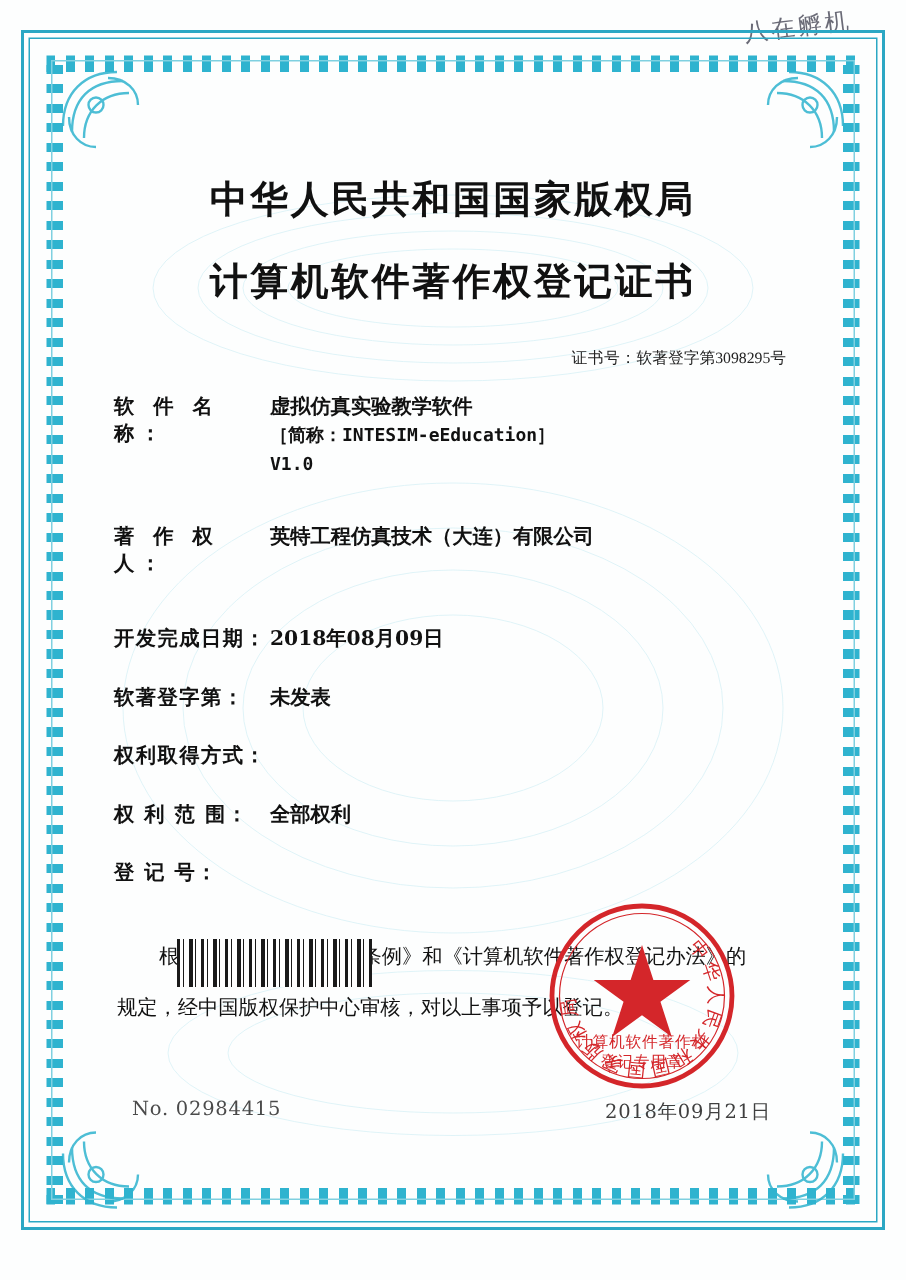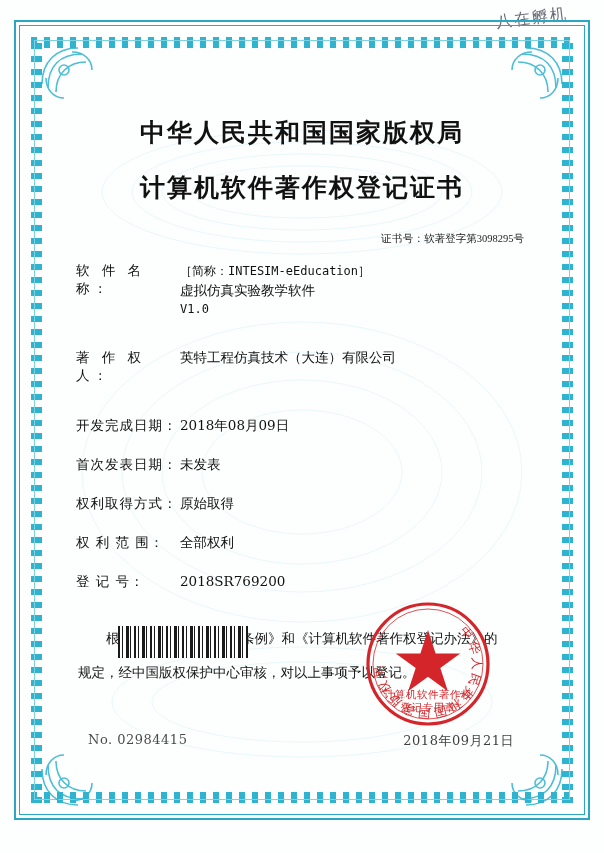--- a/index.html
+++ b/index.html
@@ -111,20 +111,21 @@
     margin-top: 28px;
     padding-right: 44px;
     letter-spacing: .3px;
   }
   .cert-no .num { letter-spacing: 0; }
 
   .fields {
     margin-top: 16px;
     padding-left: 40px;
     padding-right: 16px;
+    font-weight: bold;
   }
   .row {
     display: flex;
     align-items: flex-start;
     margin-bottom: 10px;
     font-size: 13.5px;
     color: #111;
   }
   .row .lab {
     width: 104px;
@@ -297,51 +298,49 @@
     <div class="title-sub">计算机软件著作权登记证书</div>
 
     <div class="cert-no">
       <span>证书号：</span><span class="num">软著登字第3098295号</span>
     </div>
 
     <div class="fields">
       <div class="row">
         <div class="lab">软 件 名 称：</div>
         <div class="val">
+          <div class="val-line">虚拟仿真实验教学软件</div>
           <div class="val-line mono">［简称：INTESIM-eEducation］</div>
-          <div class="val-line">虚拟仿真实验教学软件</div>
           <div class="val-line mono">V1.0</div>
         </div>
       </div>
       <div class="row gap-top">
         <div class="lab">著 作 权 人：</div>
         <div class="val">英特工程仿真技术（大连）有限公司</div>
       </div>
     </div>
 
     <div class="fields blk2" style="margin-top:32px;">
       <div class="row">
         <div class="lab tight">开发完成日期：</div>
         <div class="val">2018年08月09日</div>
       </div>
       <div class="row">
-        <div class="lab tight">首次发表日期：</div>
+        <div class="lab tight">软著登字第：</div>
         <div class="val">未发表</div>
       </div>
       <div class="row">
         <div class="lab tight">权利取得方式：</div>
-        <div class="val">原始取得</div>
       </div>
       <div class="row">
         <div class="lab tight">权 利 范 围：</div>
         <div class="val">全部权利</div>
       </div>
       <div class="row">
         <div class="lab tight">登 记 号：</div>
-        <div class="val">2018SR769200</div>
       </div>
     </div>
 
     <div class="para">
       <p class="indent">根据《计算机软件保护条例》和《计算机软件著作权登记办法》的</p>
       <p>规定，经中国版权保护中心审核，对以上事项予以登记。</p>
     </div>
 
     <div class="barcode"></div>
 

